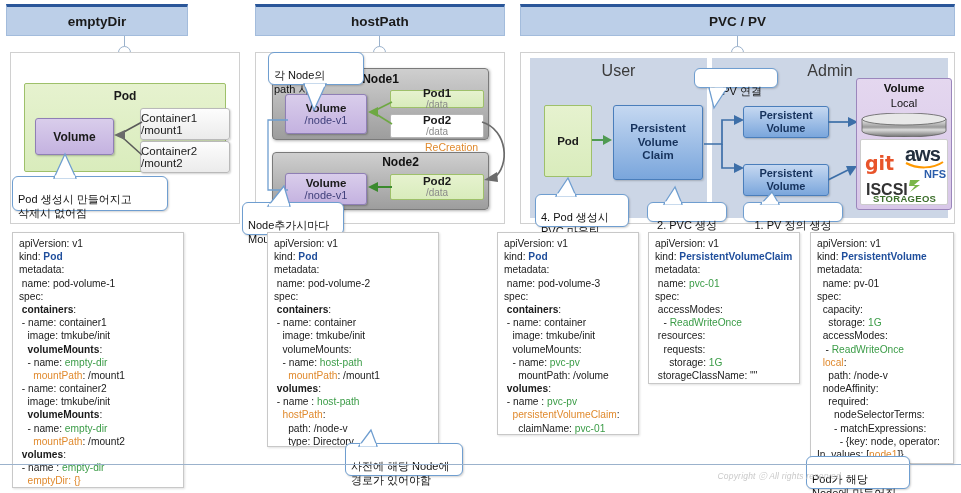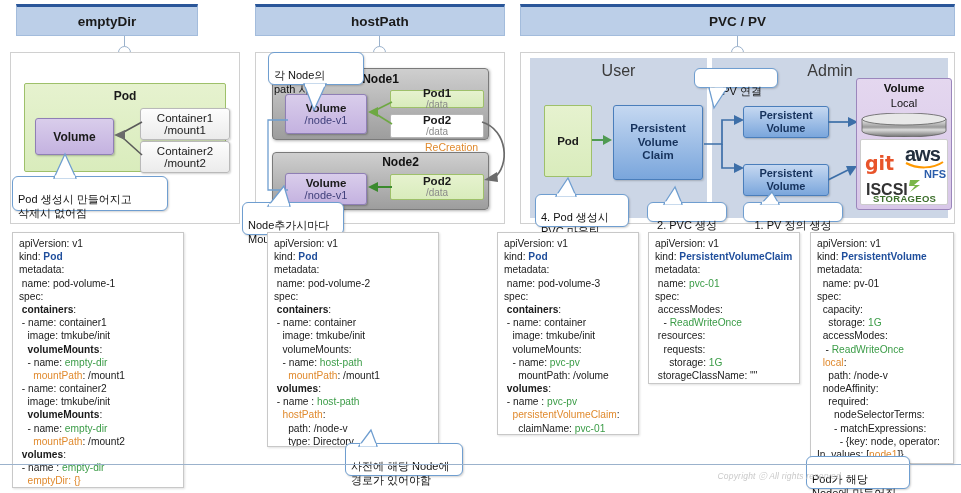--- a/index.html
+++ b/index.html
@@ -35,21 +35,21 @@
   .vol-box{
     background:linear-gradient(180deg,#d9cdeb 0%,#c4b2e0 100%);
     border:1px solid #8f7fb5;border-radius:3px;
     display:flex;align-items:center;justify-content:center;flex-direction:column;
     font-weight:bold;color:#1a1a1a;
     box-shadow:1px 1px 2px rgba(0,0,0,.25);
   }
   .ctr-box{
     background:linear-gradient(180deg,#fdfdfd 0%,#ebebeb 100%);
     border:1px solid #b9b9b9;border-radius:3px;
-    display:flex;align-items:center;justify-content:center;flex-direction:column;
+    display:flex;align-items:flex-start;justify-content:center;flex-direction:column;
     color:#1a1a1a;box-shadow:1px 1px 2px rgba(0,0,0,.18);
   }
   .node-box{
     background:linear-gradient(180deg,#cfcfcf 0%,#9d9d9d 100%);
     border:1px solid #7a7a7a;border-radius:4px;
     box-shadow:1px 1px 3px rgba(0,0,0,.3);
   }
   .node-title{
     text-align:center;font-weight:bold;font-size:12px;color:#111;
   }
@@ -95,21 +95,21 @@
   .copyright{
     font-size:8.5px;color:#c9c9c9;font-style:italic;text-align:center;
     letter-spacing:.2px;
   }
   .gray-sub{color:#8a8a8a;font-weight:normal;font-size:10px;}
   .recreation{color:#e08a2e;font-size:10.5px;font-weight:normal;}
 </style>
 </head>
 <body>
 
-<div class="abs sec-head" style="left:16px;top:4px;width:182px;height:32px;">
+<div class="abs sec-head" style="left:6px;top:4px;width:182px;height:32px;">
   <span>emptyDir</span>
 </div>
 <div class="abs stem" style="left:124px;top:36px;width:1px;height:16px;"></div>
 <div class="abs knob" style="left:118px;top:46px;width:13px;height:13px;"></div>
 
 <div class="abs sec-head" style="left:255px;top:4px;width:250px;height:32px;">
   <span>hostPath</span>
 </div>
 <div class="abs stem" style="left:379px;top:36px;width:1px;height:16px;"></div>
 <div class="abs knob" style="left:373px;top:46px;width:13px;height:13px;"></div>

